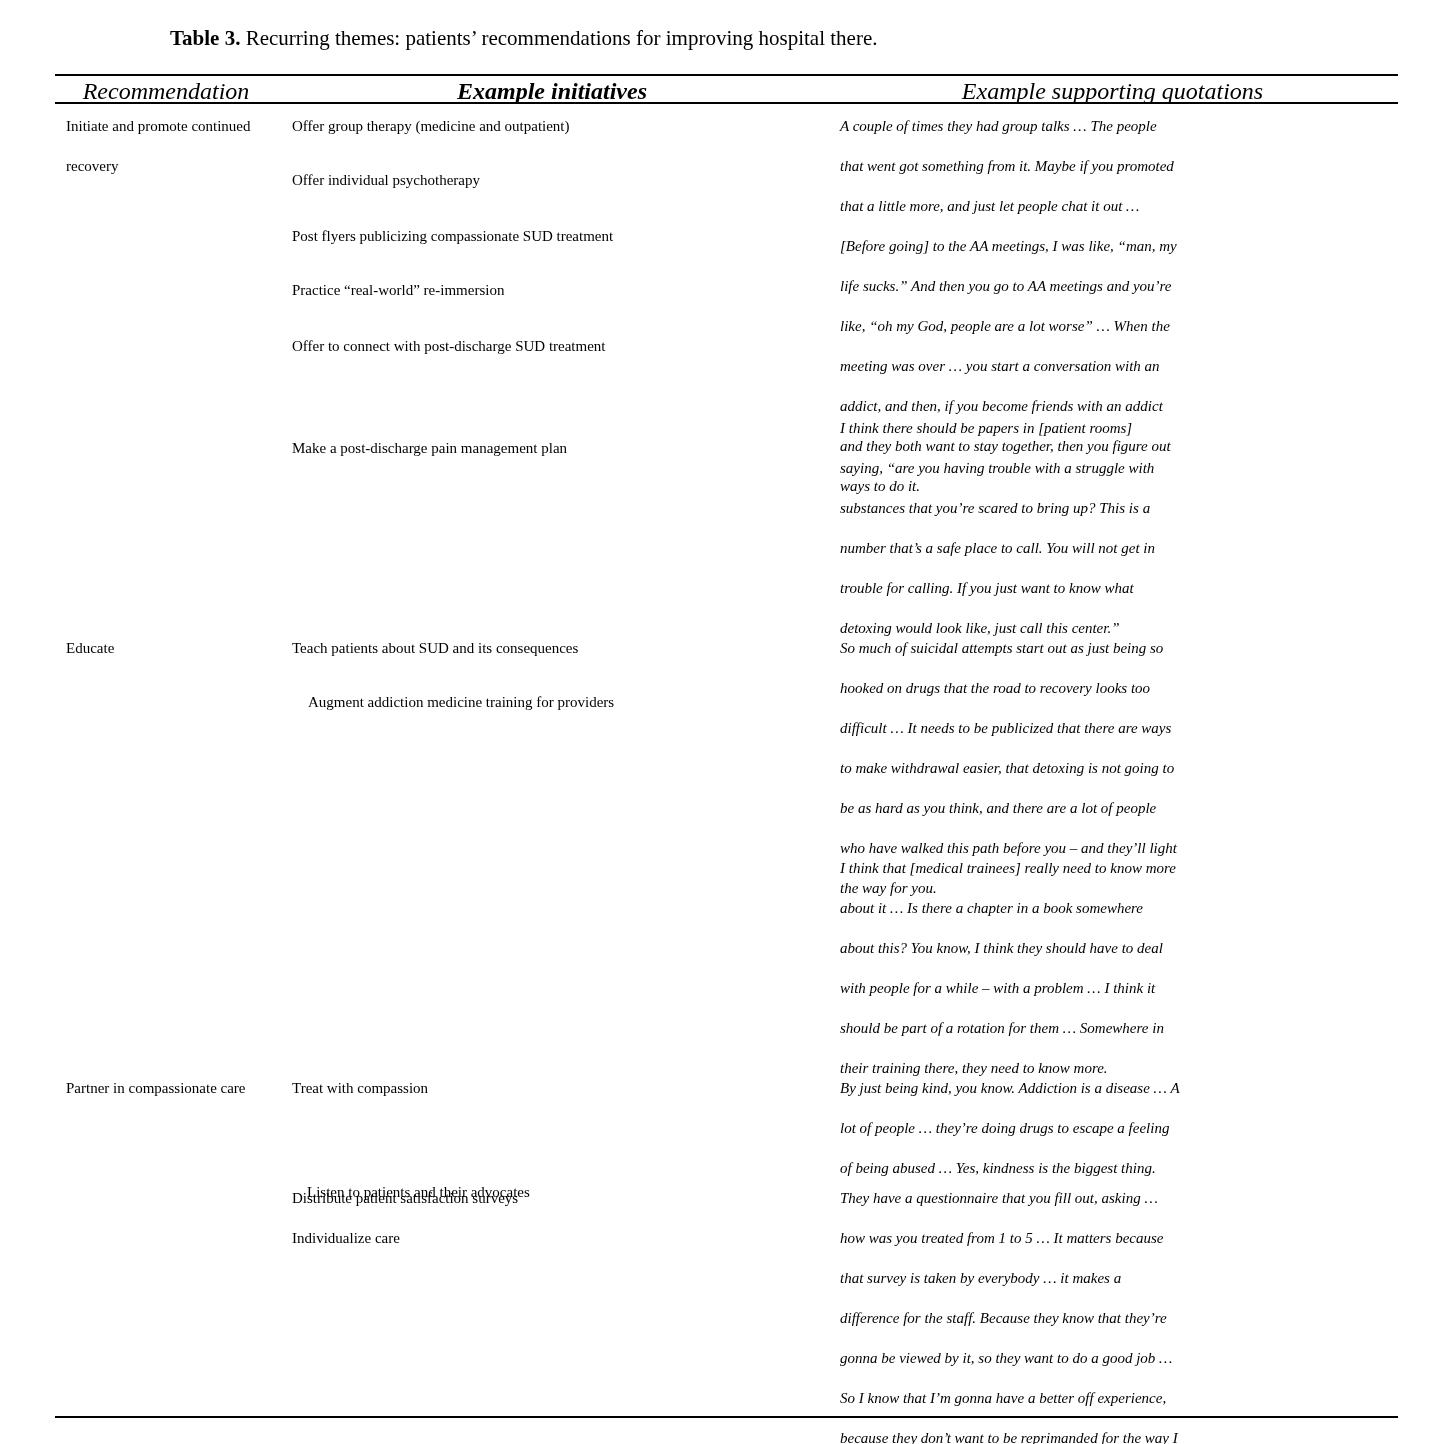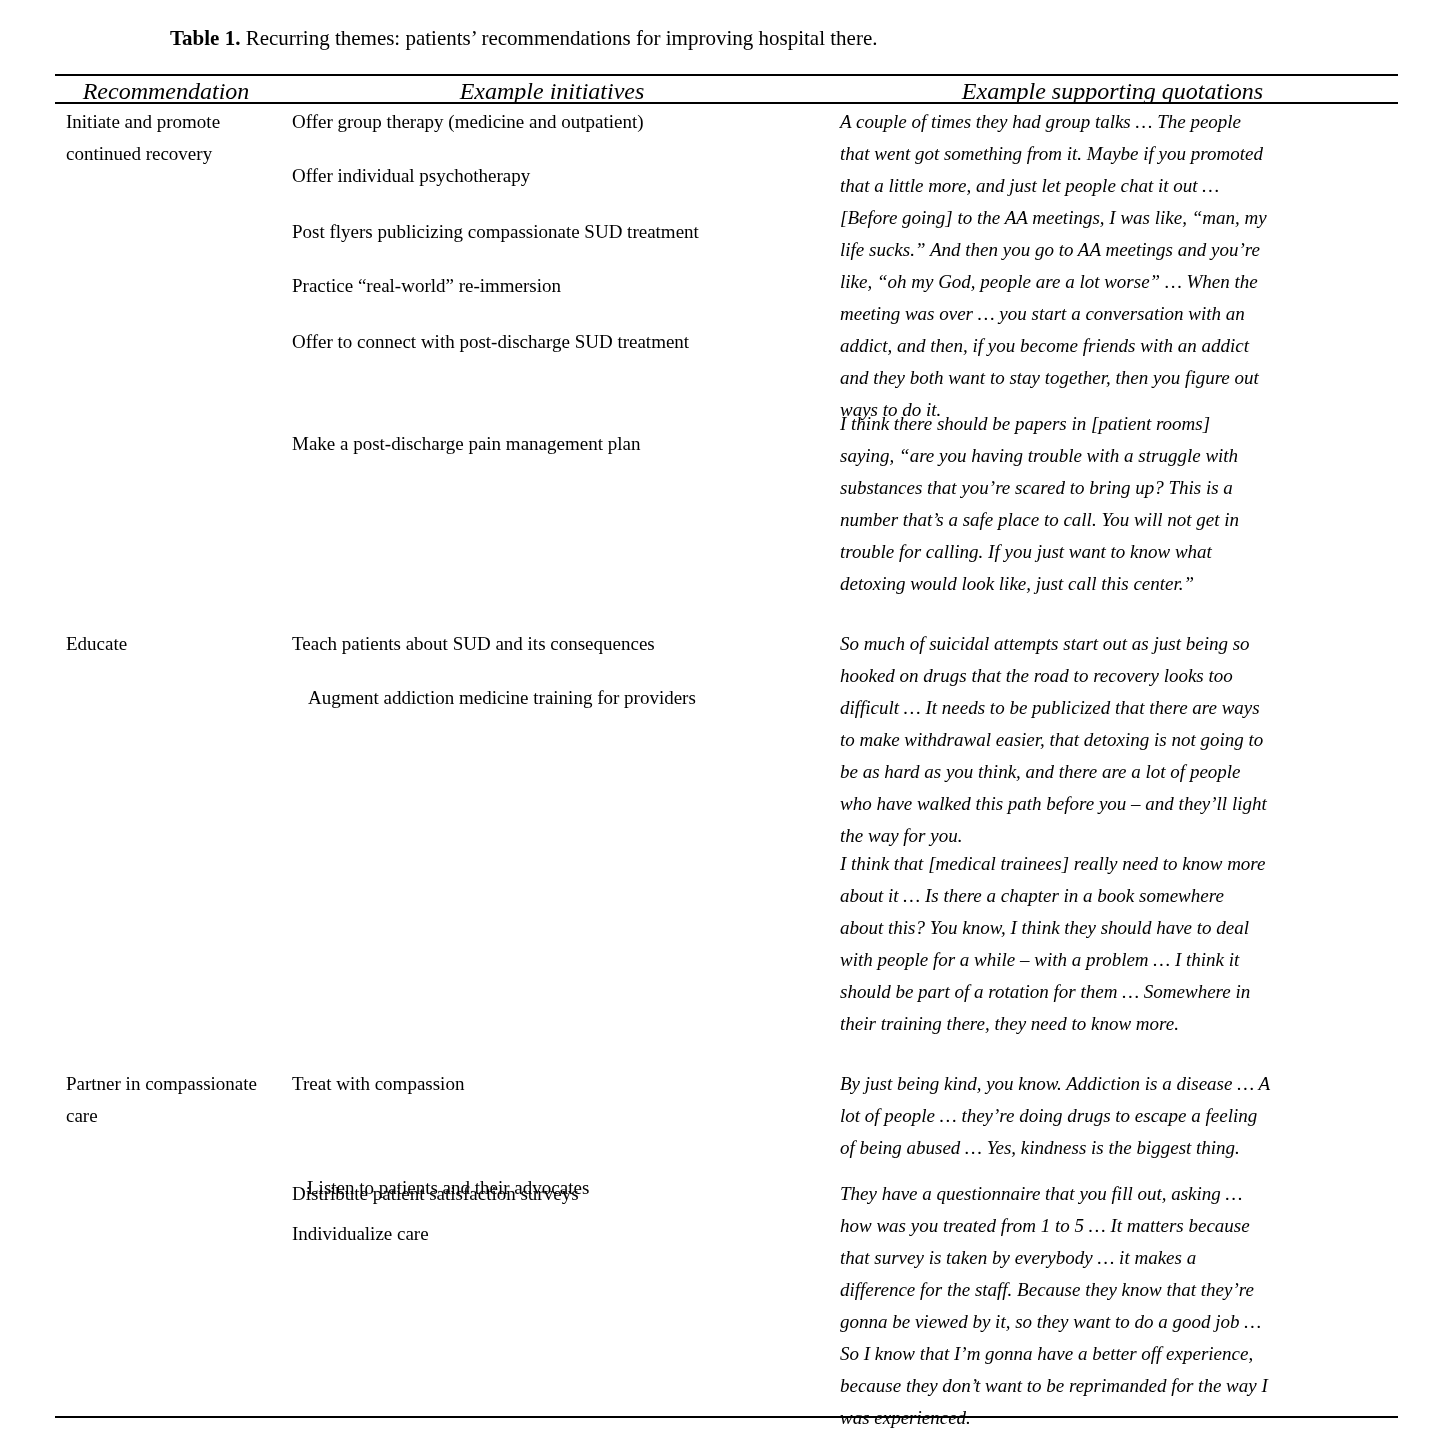--- a/index.html
+++ b/index.html
@@ -38,27 +38,27 @@
     .hdr {
       position: absolute;
       top: 78px;
       font-style: italic;
       font-size: 24px;
       line-height: 26px;
       text-align: center;
       white-space: nowrap;
     }
     .hdr.c1 { left: 55px; width: 222px; }
-    .hdr.c2 { left: 282px; width: 540px; }
+    .hdr.c2 { left: 282px; width: 540px; font-weight: bold; }
     .hdr.c3 { left: 840px; width: 545px; }
 
     .cell {
       position: absolute;
-      font-size: 19px;
-      line-height: 32px;
+      font-size: 15px;
+      line-height: 40px;
     }
     .rec {
       left: 66px;
       width: 215px;
     }
     .init {
       left: 292px;
       width: 540px;
       white-space: nowrap;
     }
@@ -66,21 +66,21 @@
       left: 840px;
       width: 560px;
       font-style: italic;
       white-space: pre-line;
     }
   </style>
 </head>
 <body>
 
 <div class="caption">
-  <span class="lead">Table 1.</span>
+  <span class="lead">Table 3.</span>
   <span>Recurring themes: patients’ recommendations for improving hospital there.</span>
 </div>
 
 <div class="rule top"></div>
 <div class="rule mid"></div>
 <div class="rule bottom"></div>
 
 <div class="hdr c1">Recommendation</div>
 <div class="hdr c2">Example initiatives</div>
 <div class="hdr c3">Example supporting quotations</div>

